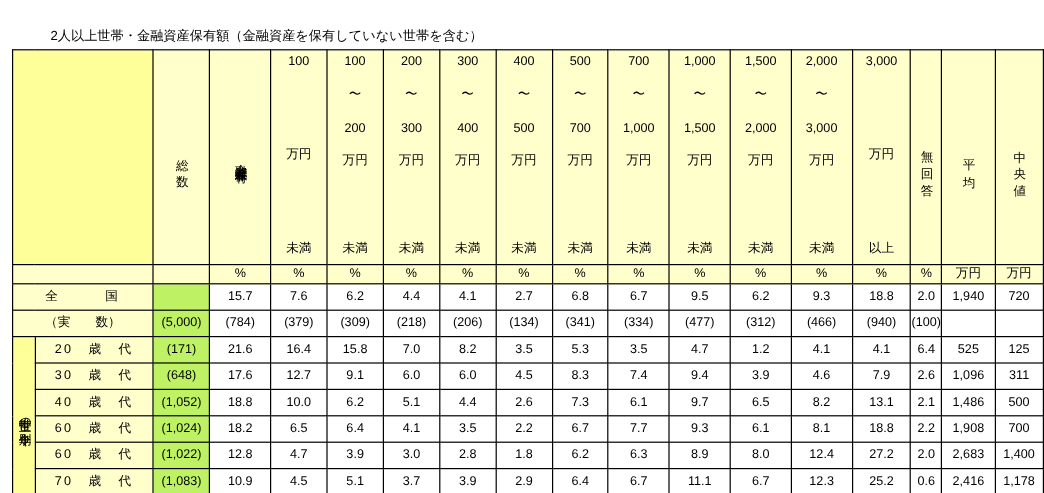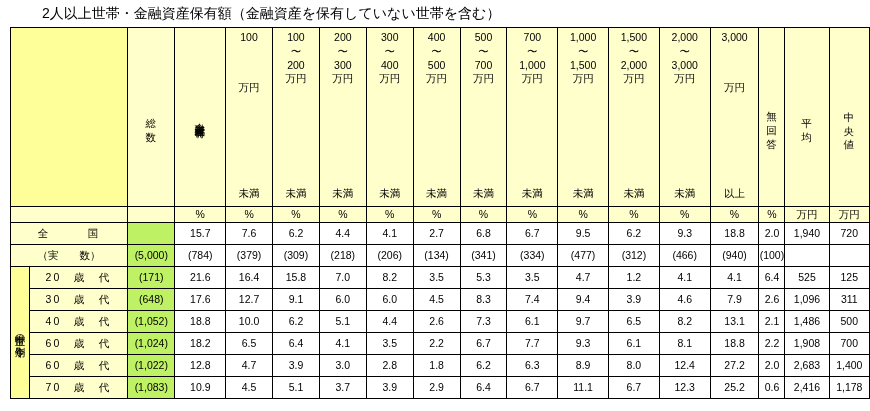--- a/index.html
+++ b/index.html
@@ -8,22 +8,22 @@
     background: #ffffff;
   }
   body {
     width: 870px;
     height: 411px;
     font-family: "Liberation Sans", sans-serif;
     color: #000000;
     overflow: hidden;
   }
   #page-title {
-    font-size: 14px;
-    padding: 5px 0 4px 42px;
+    font-size: 11px;
+    padding: 22px 0 4px 42px;
     letter-spacing: 0px;
     white-space: nowrap;
   }
   table.survey {
     border-collapse: collapse;
     table-layout: fixed;
     margin-left: 10px;
     border: 1.5px solid #000;
   }
   table.survey td, table.survey th {
@@ -57,21 +57,21 @@
   .stack {
     display: flex;
     flex-direction: column;
     justify-content: space-between;
     height: 170px;
     padding: 2px 0 2px 0;
   }
   .stack .top {
     display: flex;
     flex-direction: column;
-    gap: 2px;
+    gap: 16px;
   }
   .stack .bot {
     padding-bottom: 2px;
     font-family: Liberation Serif, serif;
   }
   .unitrow td {
     background: #ffffcc;
     height: 15px;
     font-size: 9.5px;
   }

